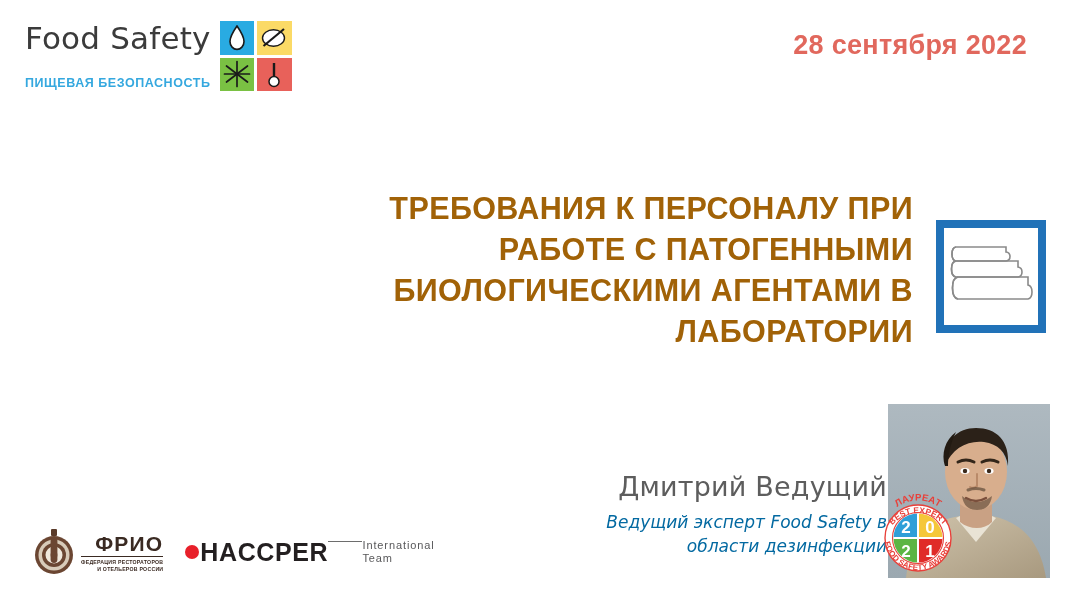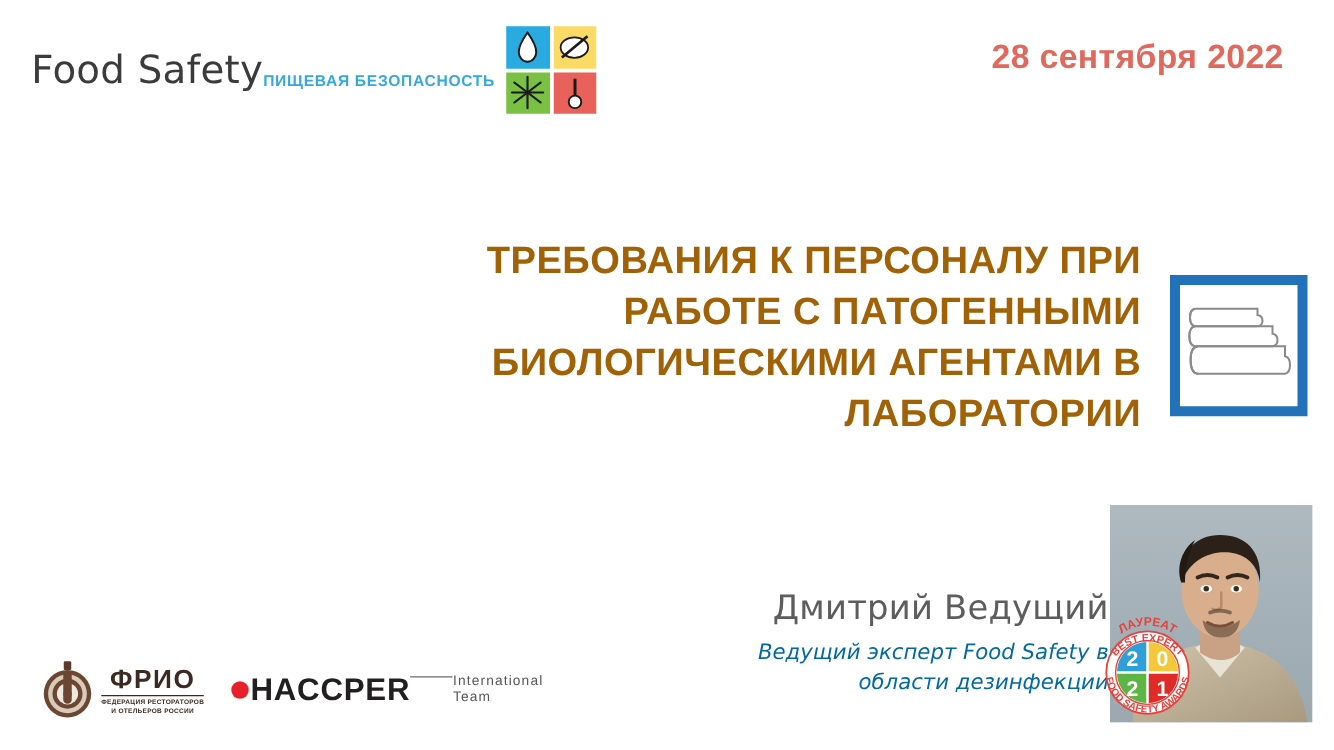--- a/index.html
+++ b/index.html
@@ -7,21 +7,21 @@
   body {
     background:#ffffff;
     font-family:"Liberation Sans", sans-serif;
     position:relative;
     overflow:hidden;
   }
   .slide { position:absolute; inset:0; background:#fff; }
 
   
   .fs-logo { position:absolute; left:25px; top:20px; display:flex; align-items:center; }
-  .fs-logo-text { display:flex; flex-direction:row; }
+  .fs-logo-text { display:flex; flex-direction:column; }
   .fs-logo-title {
     font-family:"DejaVu Sans", sans-serif;
     font-size:31px; font-weight:400; color:#3b3b3b;
     letter-spacing:0.2px; line-height:36px; white-space:nowrap;
   }
   .fs-logo-sub {
     font-family:"Liberation Sans", sans-serif;
     font-size:12.5px; font-weight:bold; color:#35a8df;
     letter-spacing:0.55px; line-height:16px; white-space:nowrap;
     margin-top:19px;
@@ -85,21 +85,21 @@
   .photo svg { position:absolute; left:0; top:0; }
 
   
   .award { position:absolute; left:877px; top:492px; width:82px; height:85px; }
   .award svg { display:block; }
 
   
   .footer-logos { position:absolute; left:33px; top:528px; display:flex; align-items:center; }
   .frio { display:flex; align-items:center; }
   .frio-emblem { width:42px; height:48px; }
-  .frio-text { margin-left:6px; display:flex; flex-direction:column; align-items:center; }
+  .frio-text { margin-left:6px; display:flex; flex-direction:column; align-items:flex-end; }
   .frio-name {
     font-family:"Liberation Sans", sans-serif;
     font-size:21px; font-weight:bold; color:#3a2a22;
     letter-spacing:1.2px; line-height:23px;
   }
   .frio-rule { width:100%; height:1px; background:#3a2a22; margin:1px 0 2px; }
   .frio-sub {
     font-family:"Liberation Sans", sans-serif;
     font-size:5.2px; font-weight:bold; color:#3a2a22;
     letter-spacing:0.25px; line-height:7px; text-align:center; white-space:nowrap;

